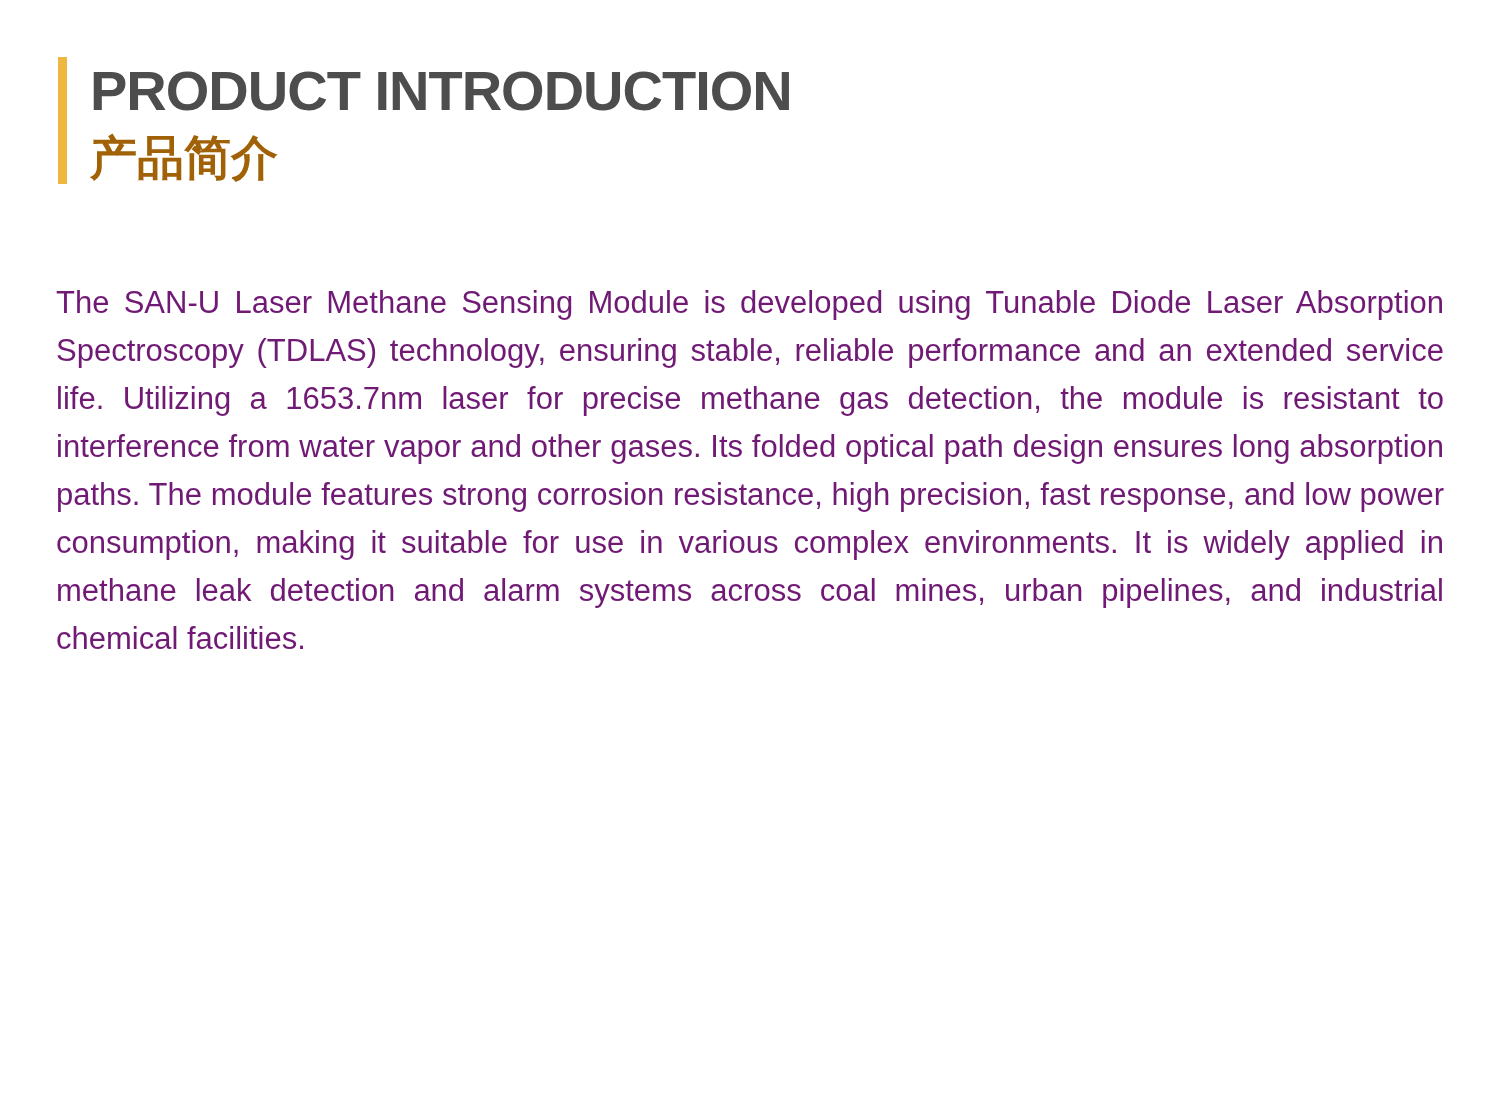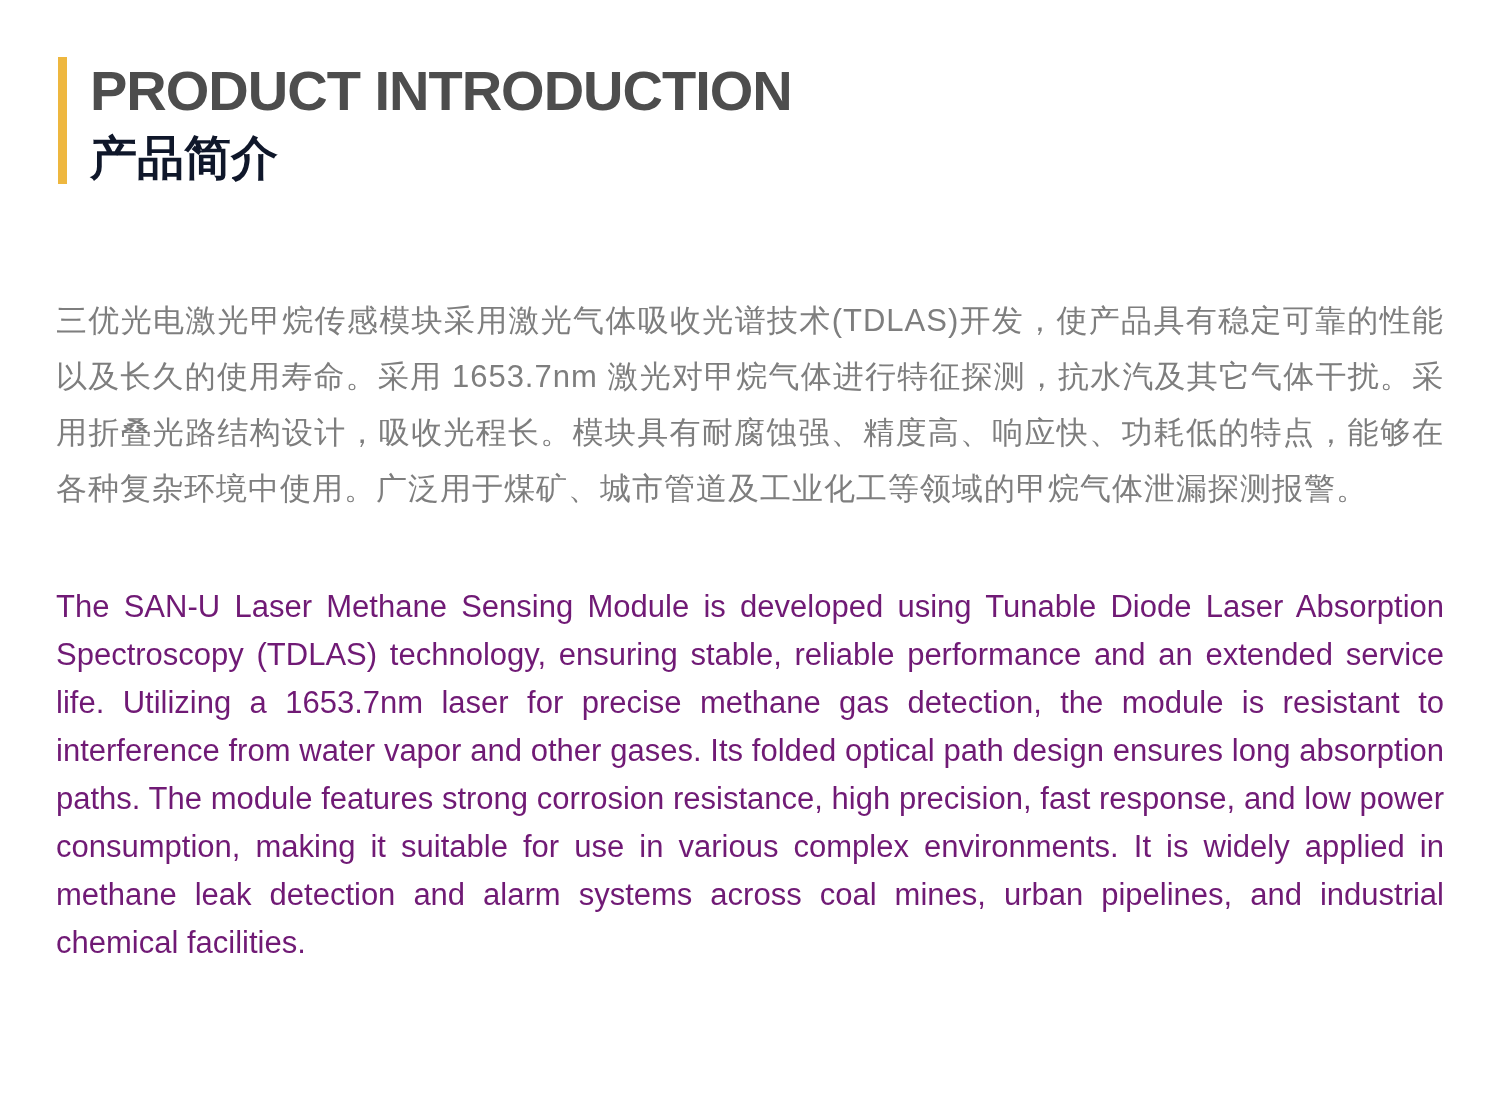--- a/index.html
+++ b/index.html
@@ -39,21 +39,21 @@
     line-height: 1.0;
     font-weight: bold;
     letter-spacing: -1px;
     color: #4D4D4D;
   }
   .title-zh {
     margin: 14px 0 0 0;
     font-size: 47px;
     line-height: 1.05;
     font-weight: bold;
-    color: #0f172a;
+    color: #a16207;
   }
   .content {
     position: absolute;
     top: 213px;
     left: 56px;
     right: 56px;
   }
   .para {
     margin: 0;
     text-align: justify;
@@ -81,17 +81,16 @@
 
   <header class="header">
     <div class="accent-bar"></div>
     <div class="titles">
       <h1 class="title-en">PRODUCT INTRODUCTION</h1>
       <h2 class="title-zh">产品简介</h2>
     </div>
   </header>
 
   <main class="content">
-    <p class="para para-zh">三优光电激光甲烷传感模块采用激光气体吸收光谱技术(TDLAS)开发，使产品具有稳定可靠的性能以及长久的使用寿命。采用 1653.7nm 激光对甲烷气体进行特征探测，抗水汽及其它气体干扰。采用折叠光路结构设计，吸收光程长。模块具有耐腐蚀强、精度高、响应快、功耗低的特点，能够在各种复杂环境中使用。广泛用于煤矿、城市管道及工业化工等领域的甲烷气体泄漏探测报警。</p>
     <p class="para para-en">The SAN-U Laser Methane Sensing Module is developed using Tunable Diode Laser Absorption Spectroscopy (TDLAS) technology, ensuring stable, reliable performance and an extended service life. Utilizing a 1653.7nm laser for precise methane gas detection, the module is resistant to interference from water vapor and other gases. Its folded optical path design ensures long absorption paths. The module features strong corrosion resistance, high precision, fast response, and low power consumption, making it suitable for use in various complex environments. It is widely applied in methane leak detection and alarm systems across coal mines, urban pipelines, and industrial chemical facilities.</p>
   </main>
 
 </div>
 
 </body></html>

